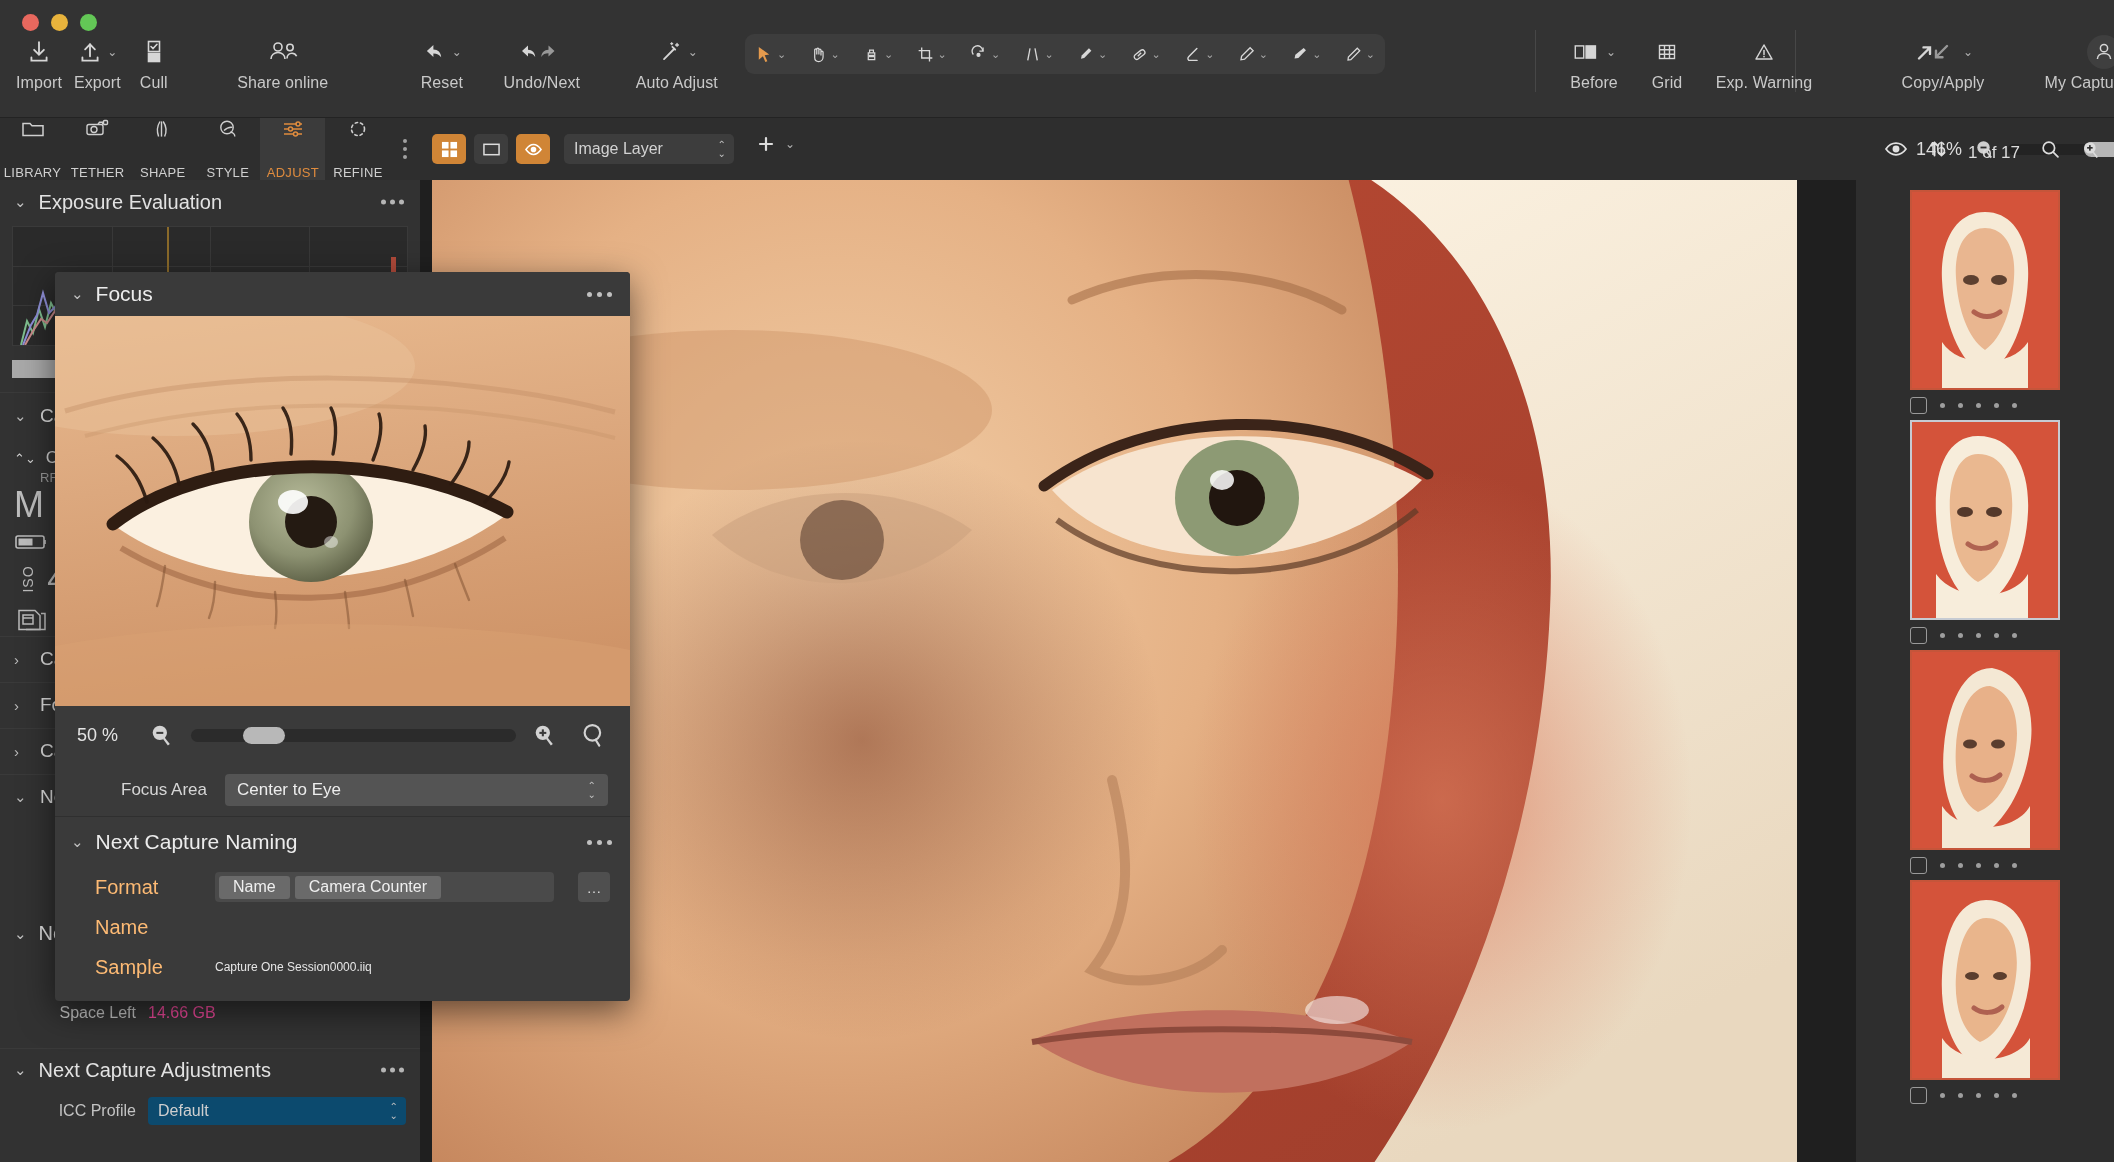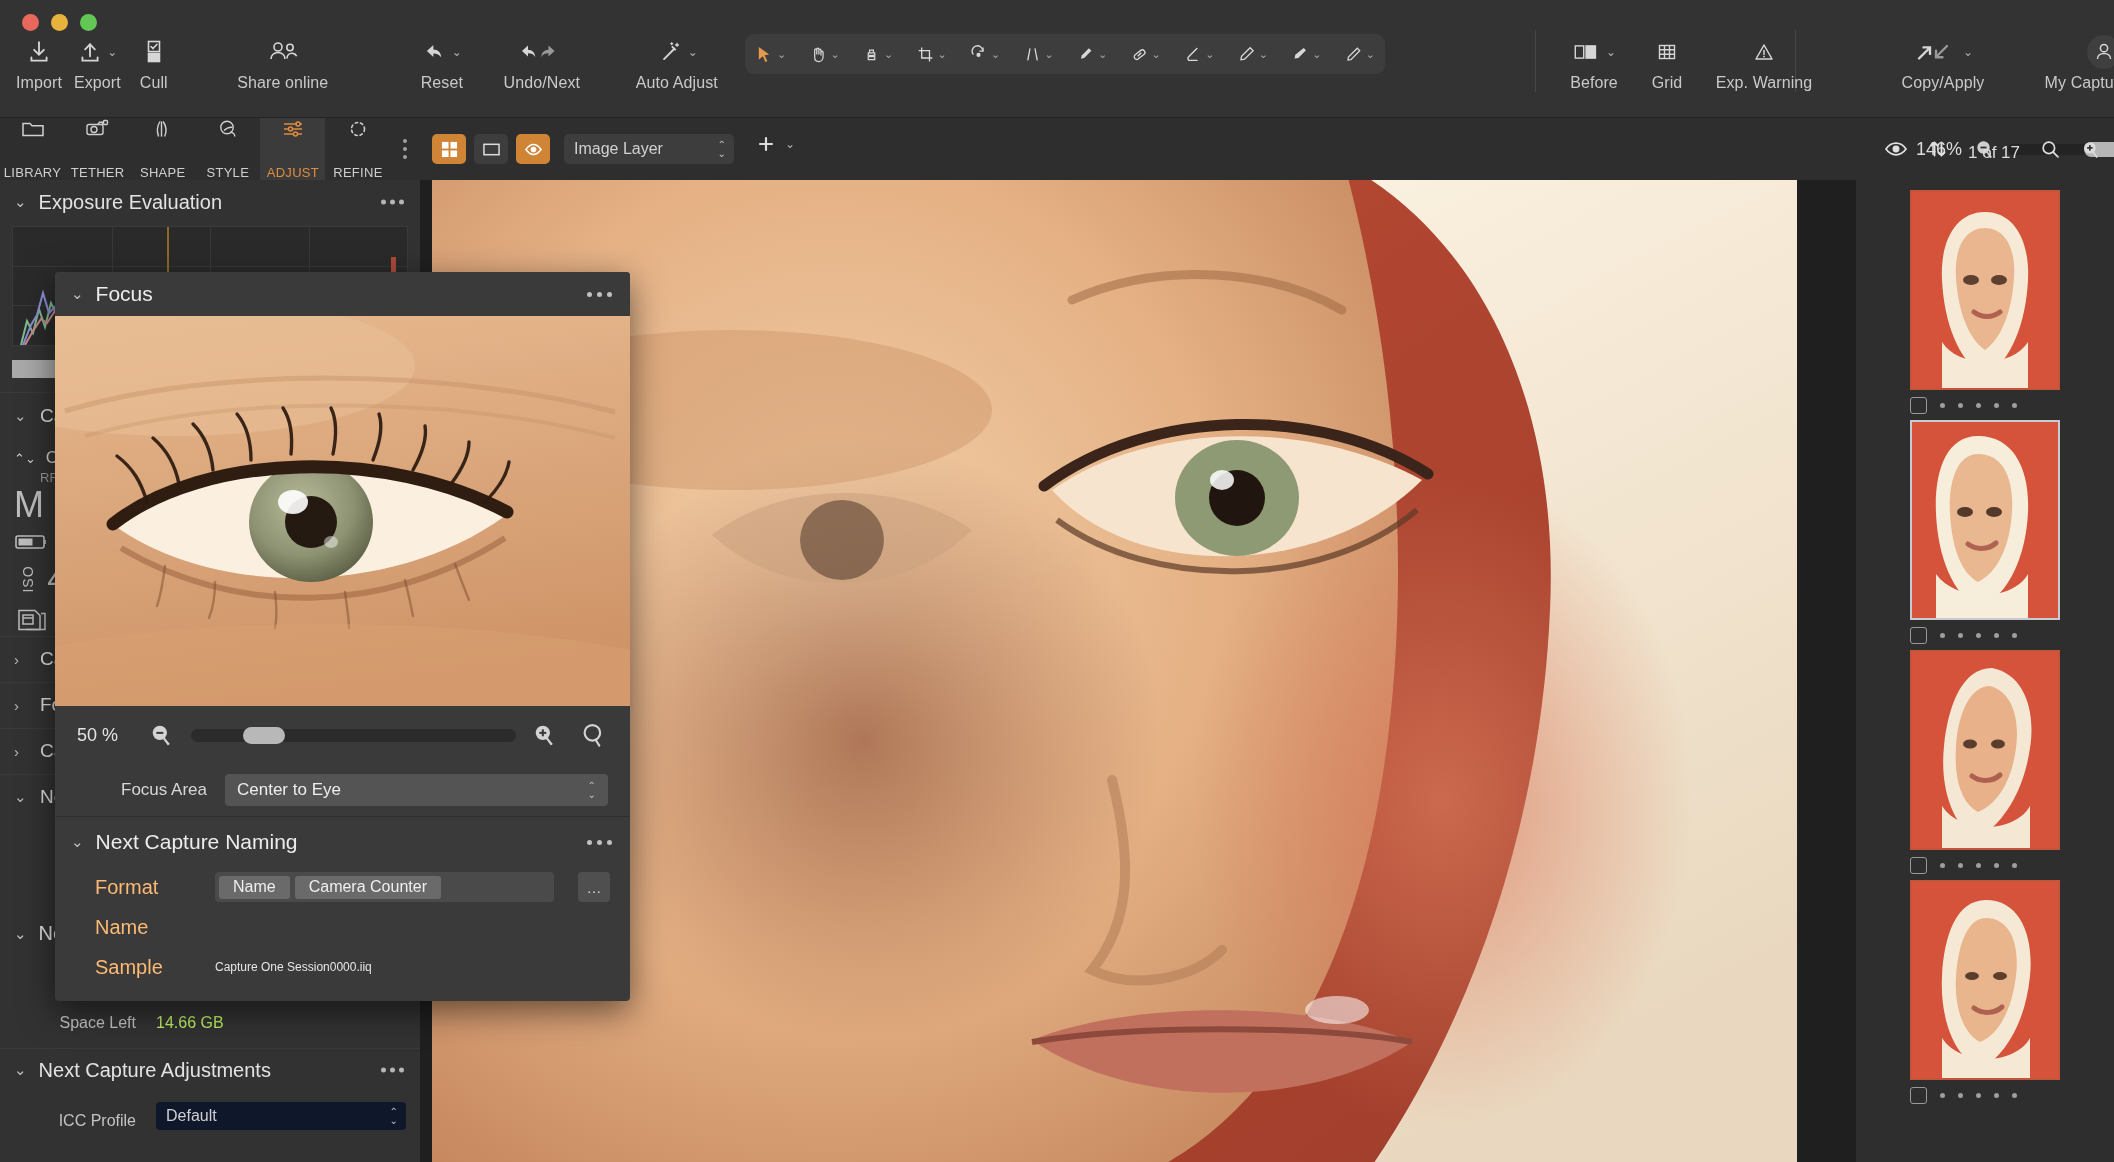--- a/index.html
+++ b/index.html
@@ -104,25 +104,25 @@
   .bigM { font-size: 36px; color: #bdbdbd; line-height: 1.1; }
   .isoline { display: flex; align-items: center; gap: 6px; font-size: 32px; color: #bdbdbd; }
   .isotag { font-size: 14px; color: #bdbdbd; transform: rotate(-90deg); letter-spacing: 1px; }
 
   .collrow {
     height: 46px; display: flex; align-items: center; padding: 0 14px; gap: 12px;
     font-size: 19px; color: #dcdcdc; border-top: 1px solid #3a3a3a; cursor: pointer;
   }
   .collrow .ch { font-size: 15px; color: #bbb; width: 14px; }
 
-  .frow { display: flex; align-items: flex-end; height: 38px; padding: 0 14px; gap: 20px; }
+  .frow { display: flex; align-items: center; height: 38px; padding: 0 14px; gap: 12px; }
   .flabel { font-size: 16px; color: #c3c3c3; width: 122px; text-align: right; flex: none; }
-  .fval { font-size: 16px; color: #bef264; }
+  .fval { font-size: 16px; color: #ec4899; }
   .selectbox {
-    flex: 1; height: 28px; background: #0f172a; border-radius: 4px;
+    flex: 1; height: 28px; background: #0c4a6e; border-radius: 4px;
     display: flex; align-items: center; padding: 0 10px;
     font-size: 16px; color: #cfcfcf; position: relative; cursor: pointer;
   }
   .stepper { position: absolute; right: 8px; top: 50%; transform: translateY(-50%);
     display: flex; flex-direction: column; gap: 1px; color: #c2c2c2; font-size: 10px; line-height: 8px; }
 
   
   .viewer-toolbar {
     position: absolute; left: 420px; top: 118px; right: 0; height: 62px;
     background: #2e2e2e; display: flex; align-items: center;

